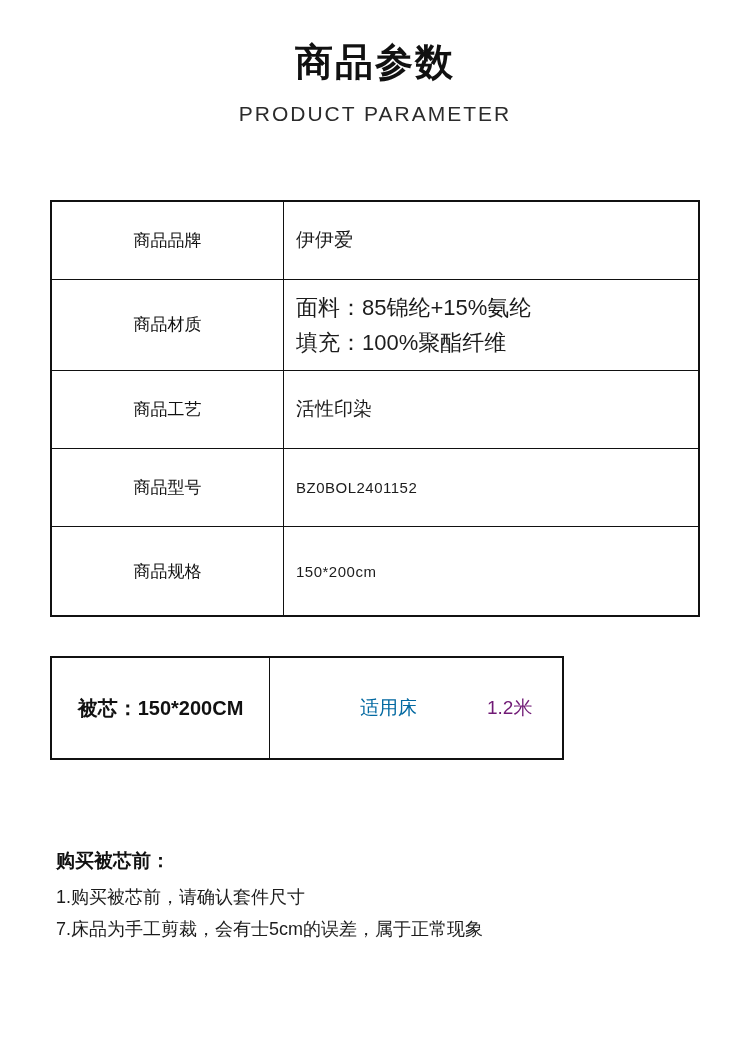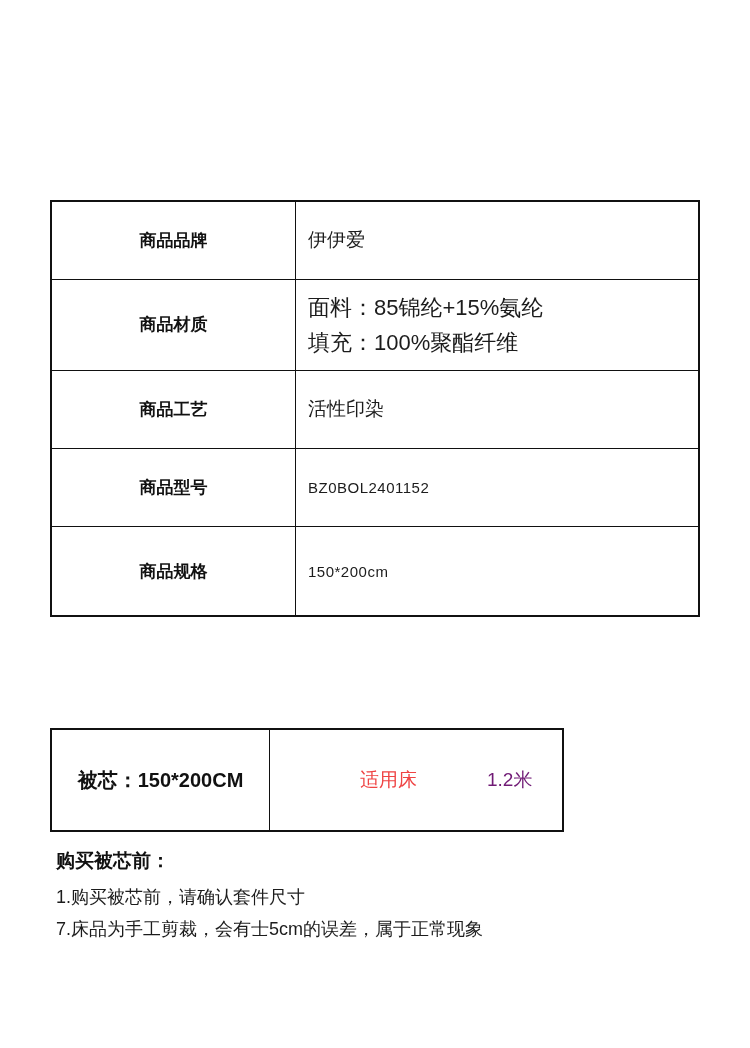--- a/index.html
+++ b/index.html
@@ -51,23 +51,23 @@
     table-layout: fixed;
   }
   .param-table td {
     border: 1px solid #111;
     vertical-align: middle;
   }
   .param-table .label-cell {
     width: 215px;
     text-align: center;
     font-size: 17px;
-    font-weight: bold;
-    color: #111;
-    padding: 10px 14px;
+    font-weight: normal;
+    color: #111;
+    padding: 10px 8px;
   }
   .param-table .value-cell {
     text-align: left;
     padding: 10px 12px;
     color: #1c1c1c;
   }
   .v-lg {
     font-size: 19px;
   }
   .v-md {
@@ -81,21 +81,21 @@
   .row-h1 { height: 78px; }
   .row-h2 { height: 78px; }
   .row-h3 { height: 78px; }
   .row-h4 { height: 78px; }
   .row-h5 { height: 90px; }
 
   
   .size-table {
     position: absolute;
     left: 50px;
-    top: 728px;
+    top: 656px;
     width: 514px;
     border: 2px solid #111;
     border-collapse: collapse;
     table-layout: fixed;
   }
   .size-table td {
     border: 1px solid #111;
     height: 98px;
     vertical-align: middle;
   }
@@ -109,21 +109,21 @@
   .size-table .size-right {
     padding-left: 0;
   }
   .size-right-inner {
     display: flex;
     align-items: center;
     padding-left: 90px;
   }
   .size-right-inner .bed-label {
     font-size: 19px;
-    color: #ef4444;
+    color: #0369a1;
   }
   .size-right-inner .bed-value {
     font-size: 19px;
     color: #701a75;
     margin-left: 70px;
   }
 
   
   .tips {
     position: absolute;
@@ -141,20 +141,24 @@
     font-size: 18px;
     color: #1c1c1c;
     line-height: 1.75;
   }
 </style>
 </head>
 <body>
 
 <div class="page">
 
+  <div class="title-zone">
+    <div class="main-title">商品参数</div>
+    <div class="sub-title">PRODUCT  PARAMETER</div>
+  </div>
 
   <table class="param-table">
     <tbody>
       <tr class="row-h1">
         <td class="label-cell">商品品牌</td>
         <td class="value-cell v-lg">伊伊爱</td>
       </tr>
       <tr class="row-h2">
         <td class="label-cell">商品材质</td>
         <td class="value-cell v-md">

